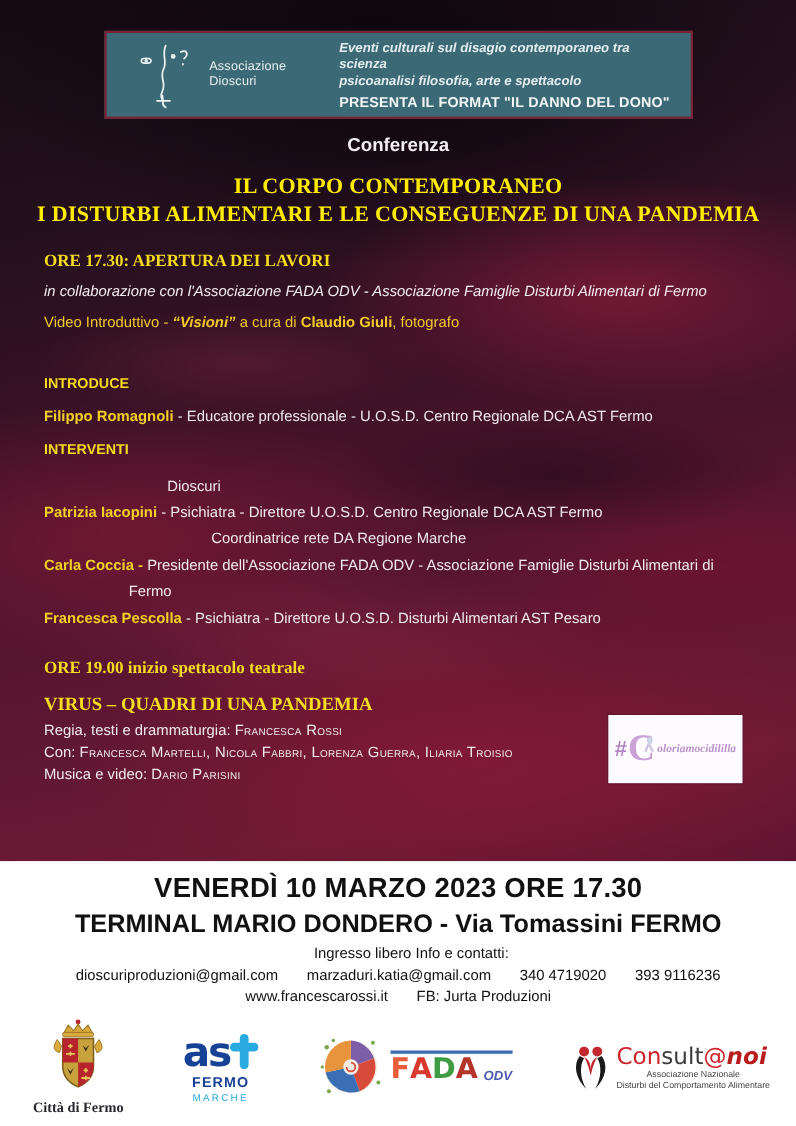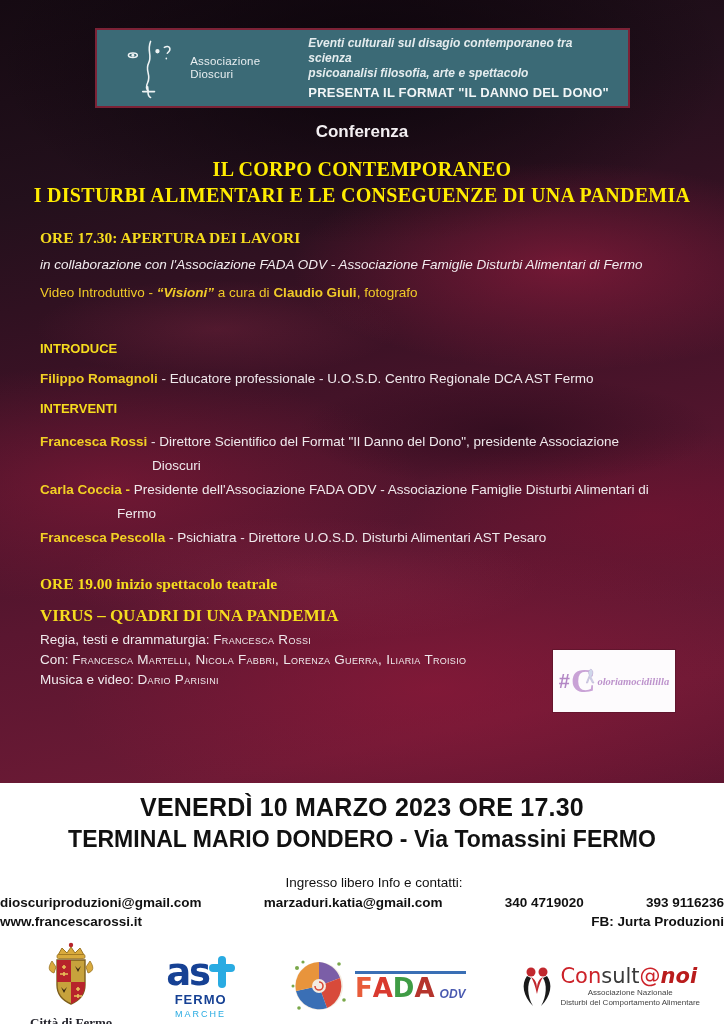--- a/index.html
+++ b/index.html
@@ -62,22 +62,22 @@
   .campaign-inner{display:flex;align-items:center;color:#c49ad2;}
   .campaign-hash{font-weight:700;font-size:20px;color:#b488c6;margin-right:1px;}
   .campaign-c{font-family:"Liberation Serif",serif;font-size:34px;line-height:30px;font-weight:700;color:#c9a2d6;margin-right:-7px;}
   .campaign-rest{font-family:"Liberation Serif",serif;font-style:italic;font-weight:700;font-size:10.5px;color:#bd93cc;}
   .ribbon{margin:0 1px 10px -2px;}
 
   
   .footer{position:relative;width:724px;height:241px;box-sizing:border-box;background:#ffffff;color:#111;padding-top:8px;}
   .date-line{text-align:center;font-weight:700;font-size:25px;line-height:32px;letter-spacing:.2px;}
   .venue-line{text-align:center;font-weight:700;font-size:23px;line-height:32px;}
-  .contacts-header{text-align:center;font-size:13.5px;line-height:20px;margin-top:18px;padding-left:24px;}
-  .contact-row{display:flex;justify-content:space-between;gap:26px;font-size:13.5px;line-height:19px;font-weight:bold;}
+  .contacts-header{text-align:center;font-size:13.5px;line-height:20px;margin-top:2px;padding-left:24px;}
+  .contact-row{display:flex;justify-content:center;gap:26px;font-size:13.5px;line-height:19px;}
   .logos{display:flex;align-items:center;justify-content:space-between;padding:10px 24px 0 30px;}
   .logo-item{display:flex;flex-direction:column;align-items:center;}
   .fermo-caption{font-family:"Liberation Serif",serif;font-weight:700;font-size:13px;color:#26262e;margin-top:2px;}
   .ast-row{display:flex;align-items:flex-end;}
   .ast-as{font-weight:700;font-size:37px;line-height:30px;color:#164194;letter-spacing:-2px;font-family:"DejaVu Sans",sans-serif;}
   .ast-city{font-weight:700;font-size:13px;letter-spacing:1px;color:#164194;margin-top:4px;}
   .ast-region{font-size:9px;letter-spacing:2px;color:#29abe2;margin-top:2px;}
   .fada-wrap{display:flex;align-items:center;gap:6px;}
   .fada-text{display:flex;align-items:flex-end;border-top:3px solid #3a6fb5;padding-top:1px;}
   .fada-letter{font-weight:700;font-size:26px;line-height:26px;font-family:"DejaVu Sans",sans-serif;}
@@ -138,22 +138,25 @@
       </div>
 
       <div class="label-y introduce">INTRODUCE</div>
       <div class="line-intro">
         <span class="name">Filippo Romagnoli</span><span> - Educatore professionale - U.O.S.D. Centro Regionale DCA AST Fermo</span>
       </div>
       <div class="label-y interventi">INTERVENTI</div>
 
       <div class="speakers">
         <div>
-          <div><span class="name">Francesca Rossi</span><span> - Direttore Scientifico del Format "Il Danno del Dono", presidente Associazione</span></div>
           <div class="indent-rossi">Dioscuri</div>
+        </div>
+        <div>
+          <div><span class="name">Patrizia Iacopini</span><span> - Psichiatra - Direttore U.O.S.D. Centro Regionale DCA AST Fermo</span></div>
+          <div class="indent-iacopini">Coordinatrice rete DA Regione Marche</div>
         </div>
         <div>
           <div><span class="name">Carla Coccia -</span><span> Presidente dell'Associazione FADA ODV - Associazione Famiglie Disturbi Alimentari di</span></div>
           <div class="indent-coccia">Fermo</div>
         </div>
         <div>
           <div><span class="name">Francesca Pescolla</span><span> - Psichiatra - Direttore U.O.S.D. Disturbi Alimentari AST Pesaro</span></div>
         </div>
       </div>
 

